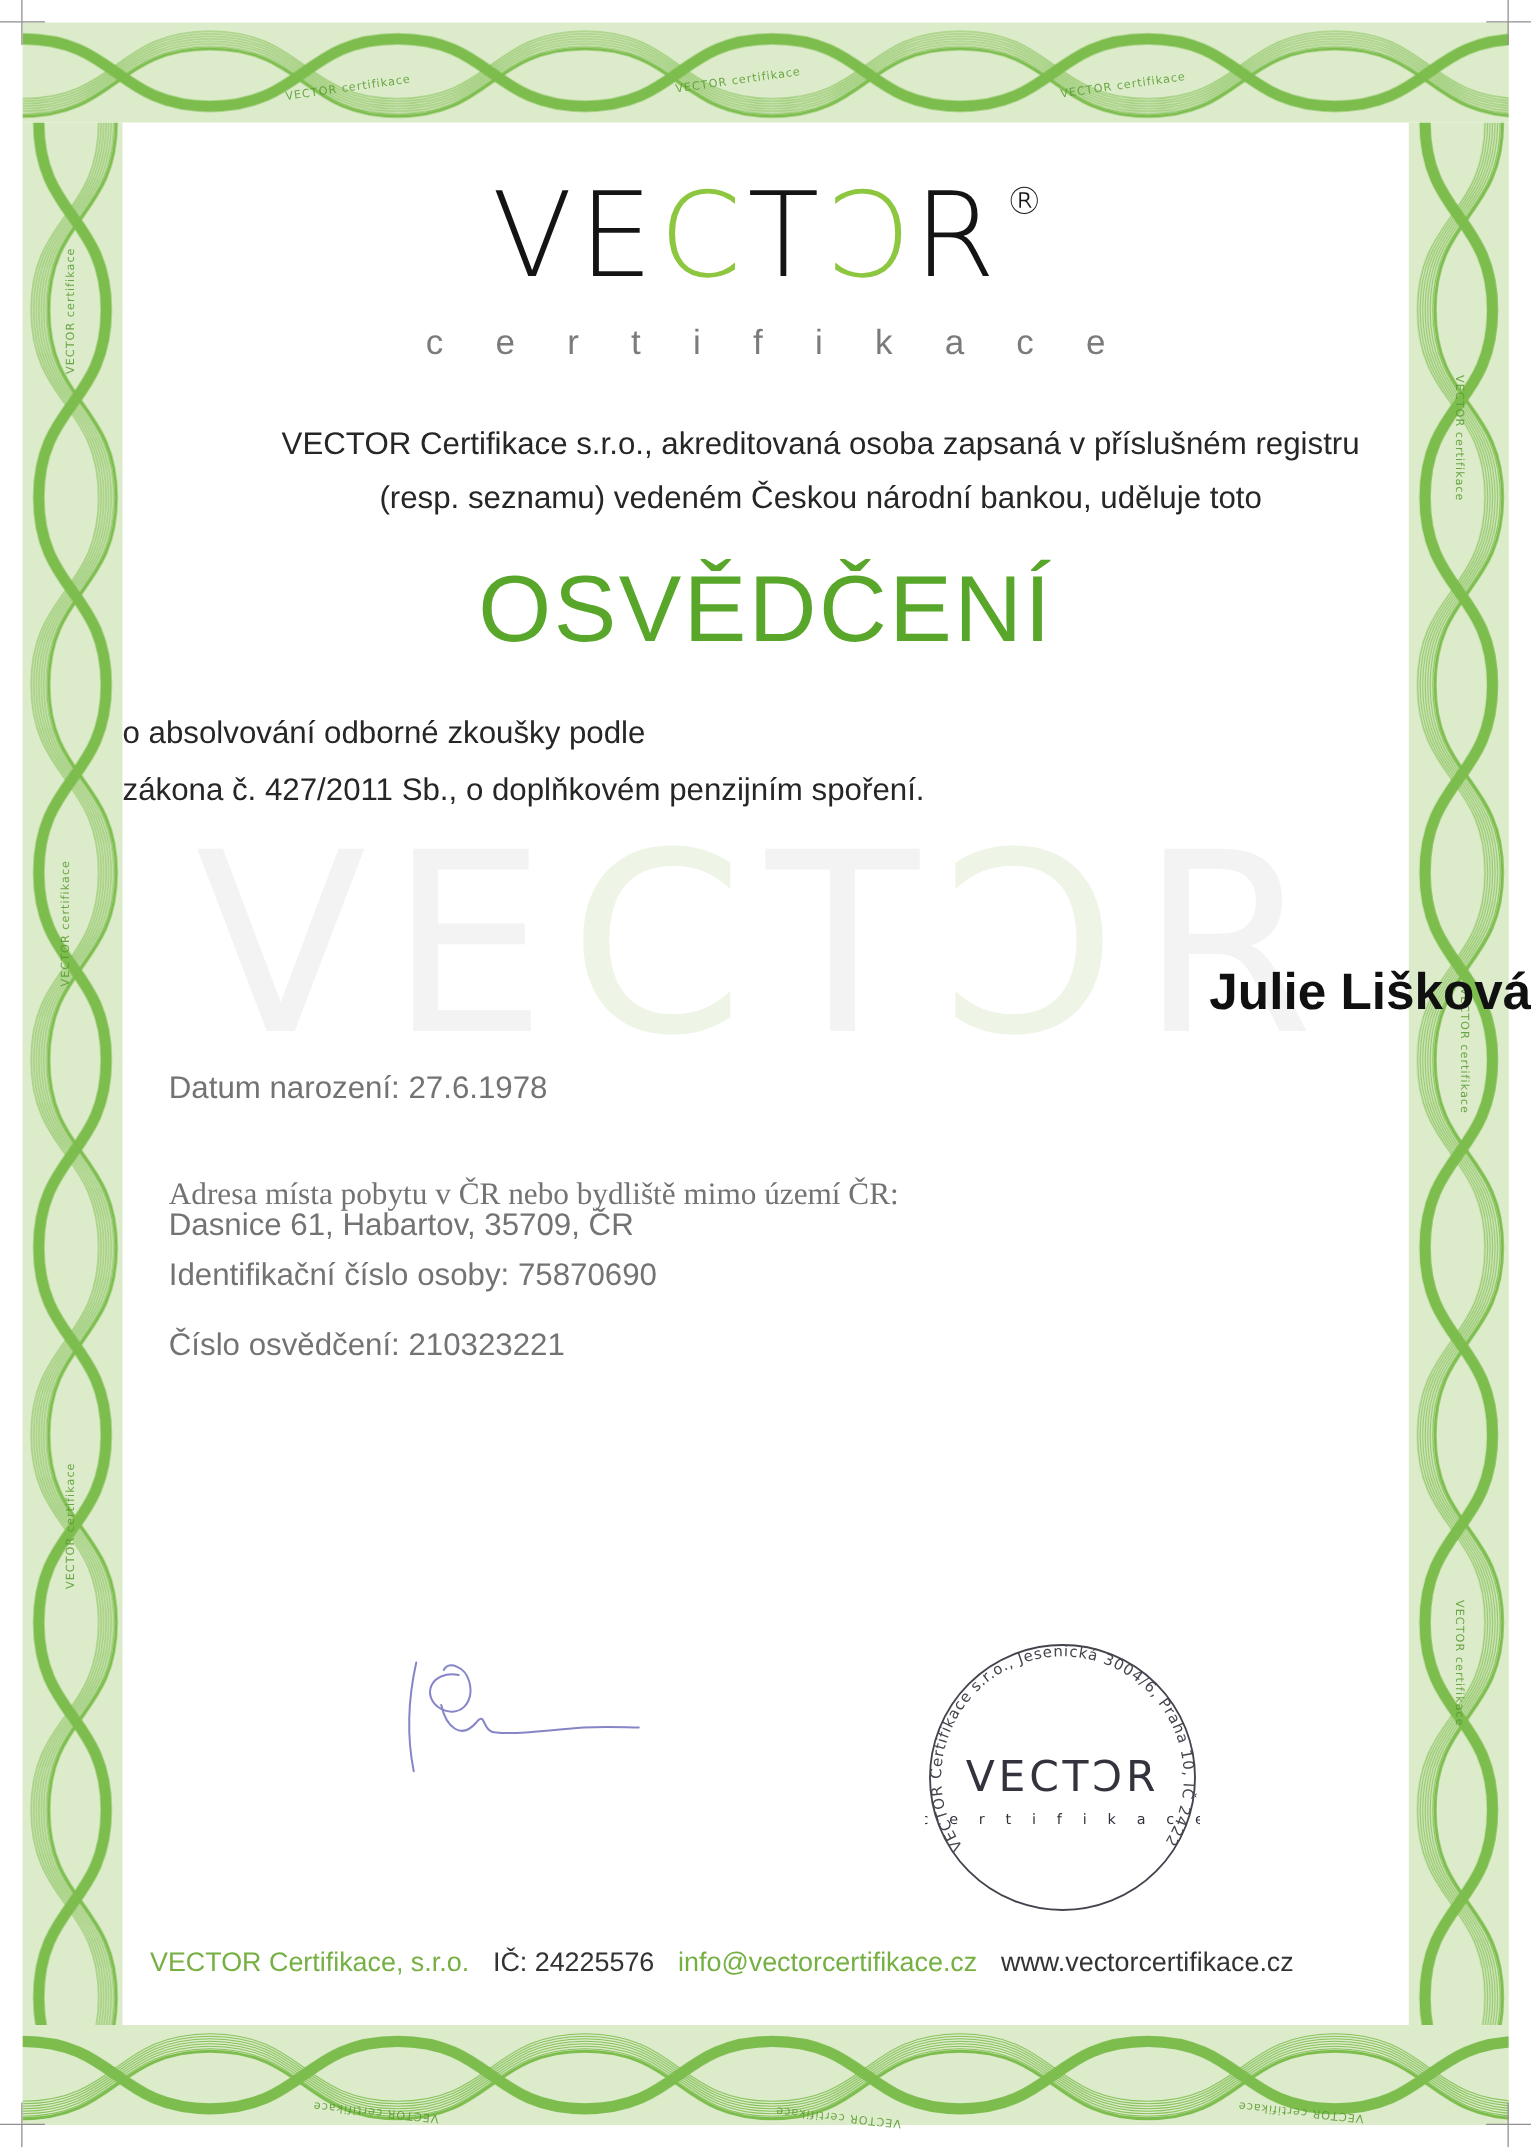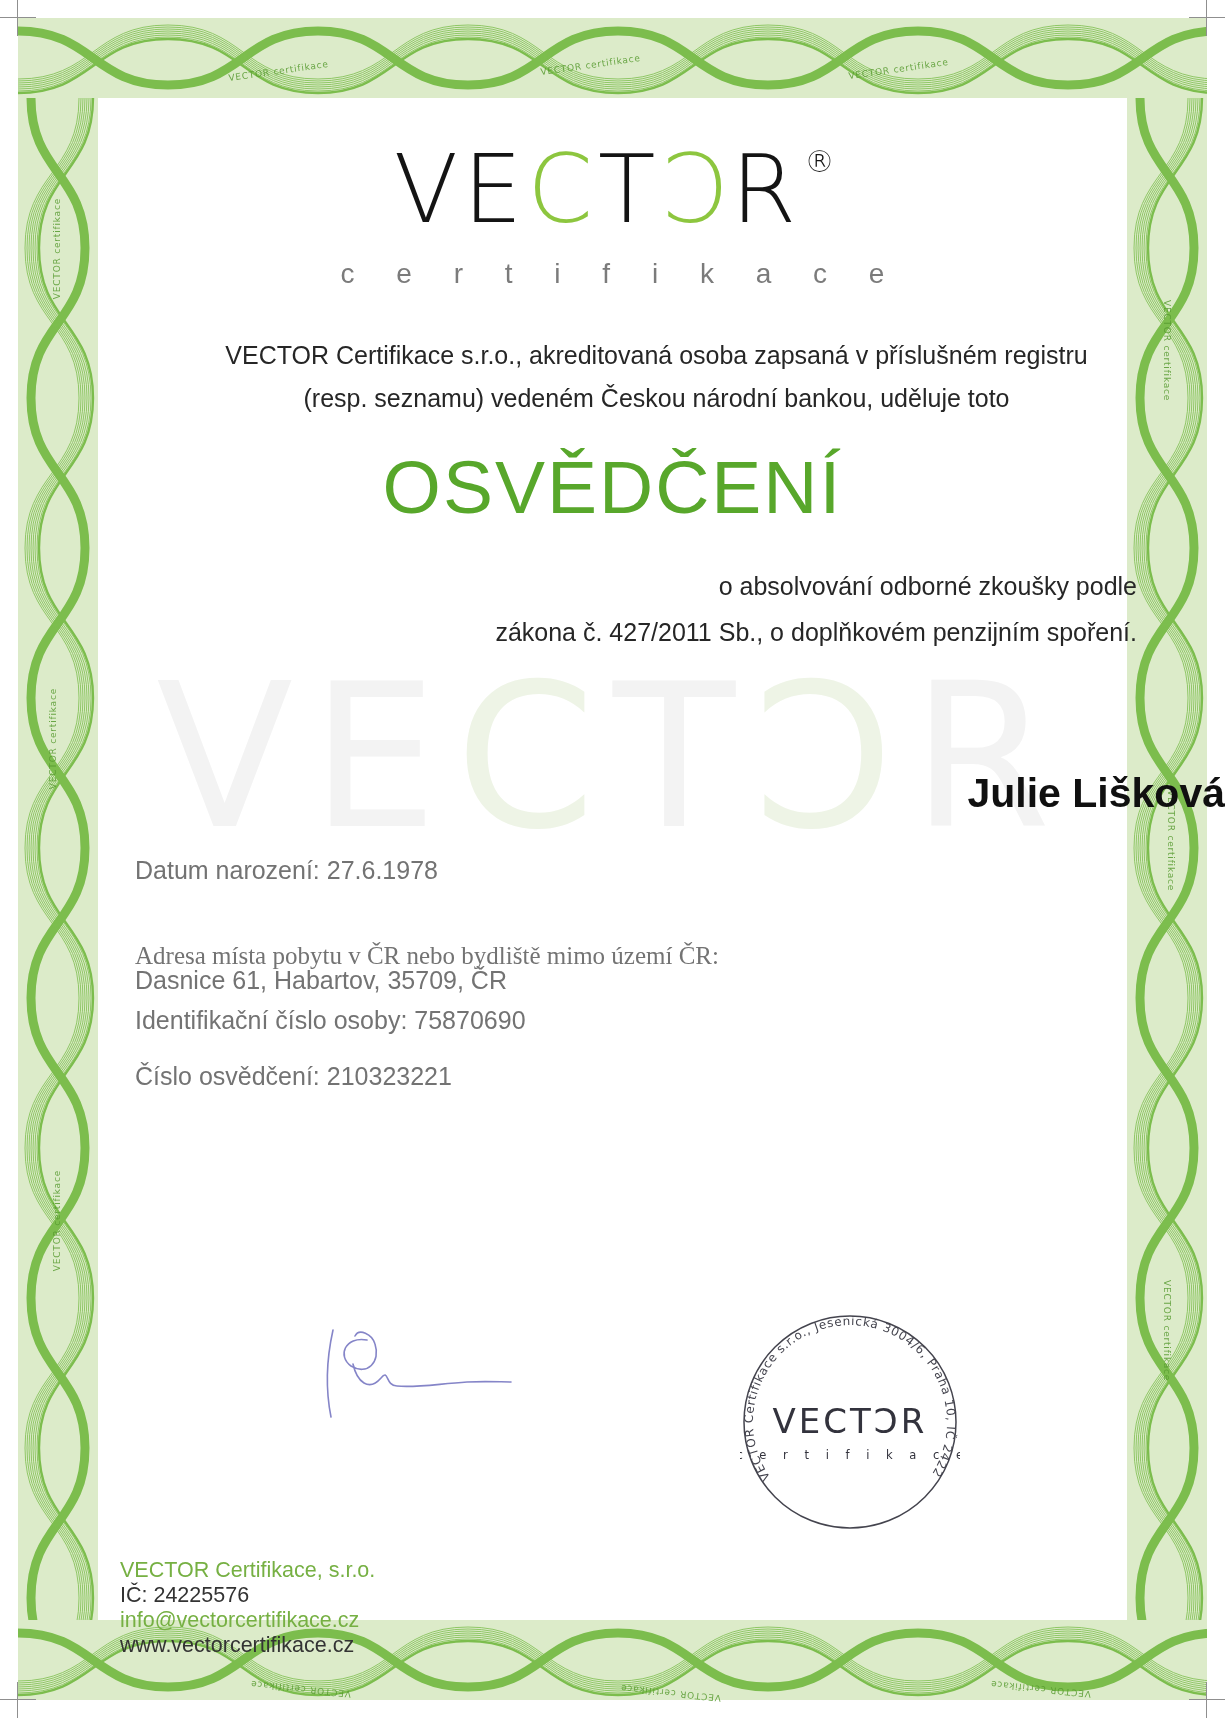--- a/index.html
+++ b/index.html
@@ -59,21 +59,21 @@
   .intro {
     position:absolute; left:98px; top:334px; width:1029px; z-index:2;
     text-align:center; font-size:25px; line-height:43px; color:#262626;padding-left:44px;
   }
   .title {
     position:absolute; left:0; top:444px; width:100%; z-index:2; text-align:center;
     font-size:75px; font-weight:300; letter-spacing:2px; color:#58a72b;
   }
   .subtitle {
     position:absolute; left:98px; top:563px; width:1029px; z-index:2;
-    text-align:right; font-size:25px; line-height:46px; color:#262626;padding-left:10px;
+    text-align:left; font-size:25px; line-height:46px; color:#262626;
   }
   .name {
     position:absolute; left:0; top:770px; width:100%; z-index:2; text-align:right;
     font-size:41px; font-weight:bold; color:#101010;
   }
   .dline { position:absolute; left:135px; z-index:2; font-size:25px; color:#737373; }
   .d-birth { top:856px; } .d-addr-label { top:942px;font-family:Liberation Serif, serif; } .d-addr-value { top:954px;margin-top:12px; }
   .d-pid { top:1006px; } .d-cert { top:1062px; } .d-exam { top:1116px; }
 
   
@@ -90,21 +90,21 @@
     font-family:"DejaVu Sans",sans-serif; }
   .stamp-logo { fill:#33333d; font-size:34px; letter-spacing:3px;
     font-family:"DejaVu Sans",sans-serif; }
   .stamp-sub { fill:#33333d; font-size:11.5px; letter-spacing:6.5px;
     font-family:"DejaVu Sans",sans-serif; }
 
   
   .footer {
     position:absolute; left:120px; top:1558px; width:915px; z-index:2;
     display:flex; justify-content:space-between; align-items:baseline;
-    font-size:21.5px; color:#333333; white-space:nowrap;flex-direction:column;
+    font-size:21.5px; color:#333333; white-space:nowrap;
   }
   .f-green { color:#76b043; }
 </style>
 </head>
 <body>
 
 <div class="page">
 
   <svg width="0" height="0" style="position:absolute" aria-hidden="true">
     <defs>

